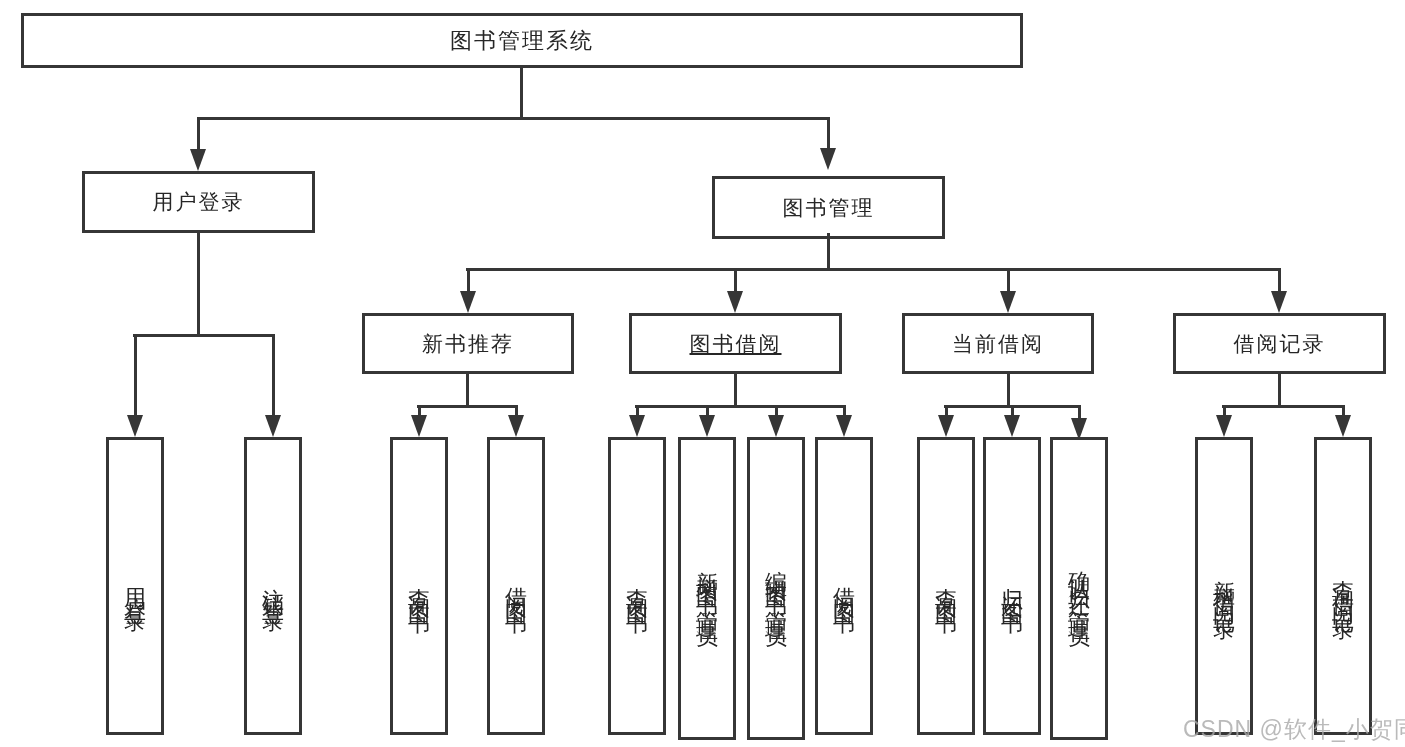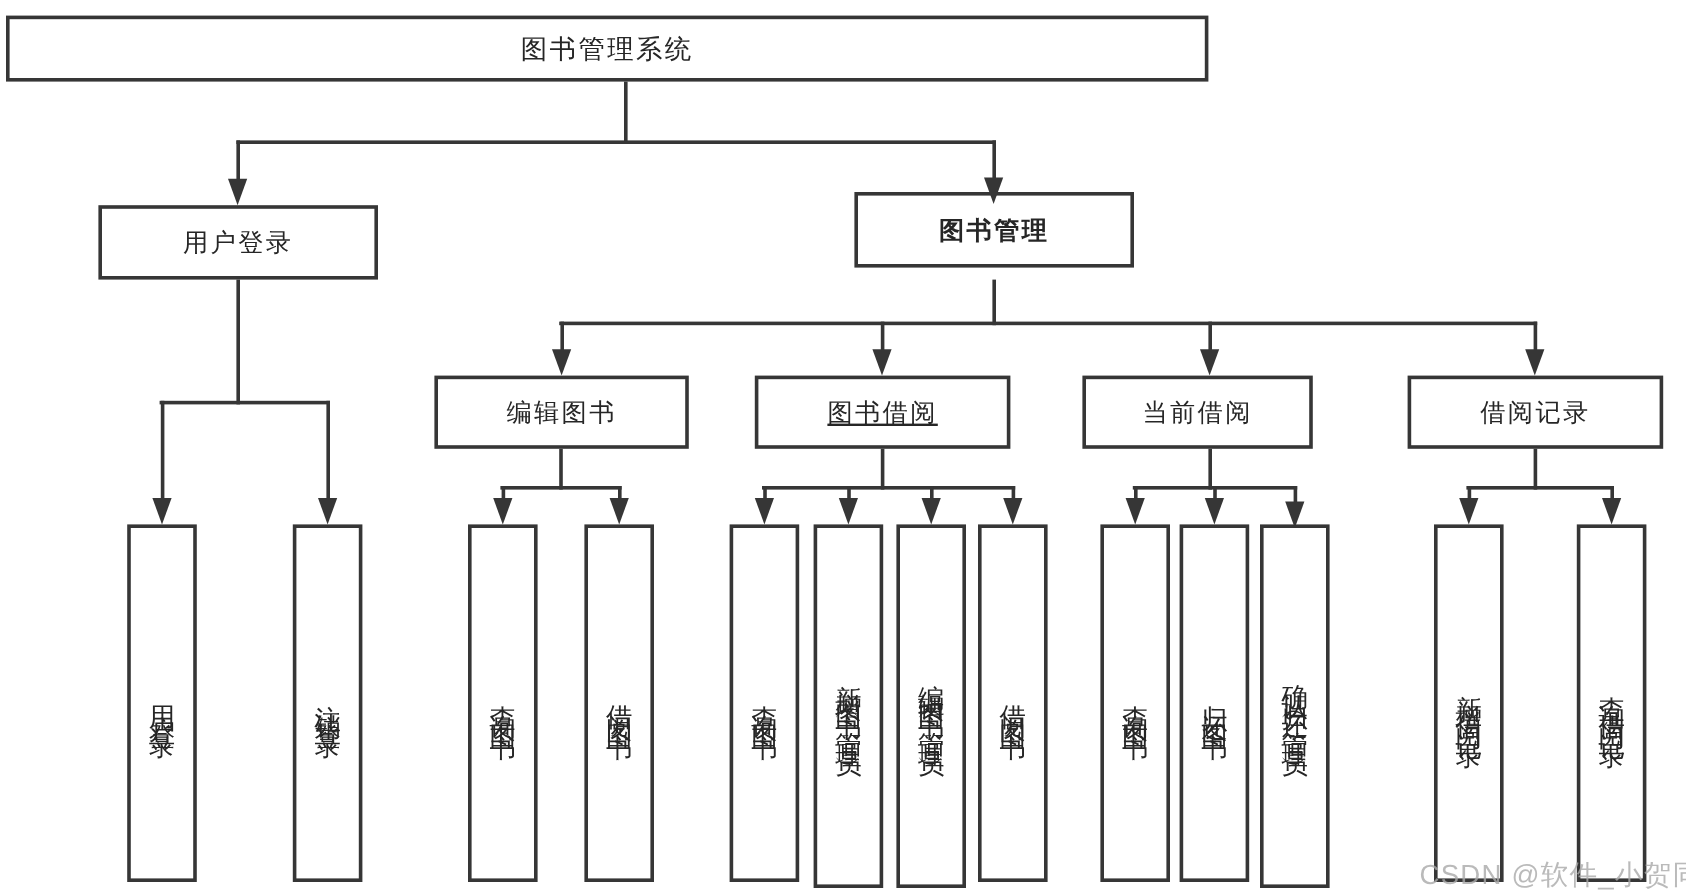--- a/index.html
+++ b/index.html
@@ -28,33 +28,33 @@
   .cline,.cbar{position:absolute;background:var(--line,#363636);}
   .ahead{position:absolute;width:0;height:0;
     border-left:8px solid transparent;border-right:8px solid transparent;
     border-top:22px solid var(--line,#363636);}
 </style>
 </head>
 <body>
 
 <div class="canvas" style="--line: #363636; --text: #262626; --wm: #a9a9a9; --bg: #ffffff;">
 
-  <div class="node hbox root" style="left:5px;top:13px;width:1002px;height:55px;">
+  <div class="node hbox root" style="left:21px;top:13px;width:1002px;height:55px;">
     <span>图书管理系统</span>
   </div>
 
   <div class="node hbox" style="left:82px;top:171px;width:233px;height:62px;">
     <span>用户登录</span>
   </div>
-  <div class="node hbox" style="left:712px;top:160px;width:233px;height:63px;font-weight:bold;">
+  <div class="node hbox" style="left:712px;top:176px;width:233px;height:63px;">
     <span>图书管理</span>
   </div>
 
   <div class="node hbox" style="left:362px;top:313px;width:212px;height:61px;">
-    <span>编辑图书</span>
+    <span>新书推荐</span>
   </div>
   <div class="node hbox" style="left:629px;top:313px;width:213px;height:61px;text-decoration:underline;">
     <span>图书借阅</span>
   </div>
   <div class="node hbox" style="left:902px;top:313px;width:192px;height:61px;">
     <span>当前借阅</span>
   </div>
   <div class="node hbox" style="left:1173px;top:313px;width:213px;height:61px;">
     <span>借阅记录</span>
   </div>

